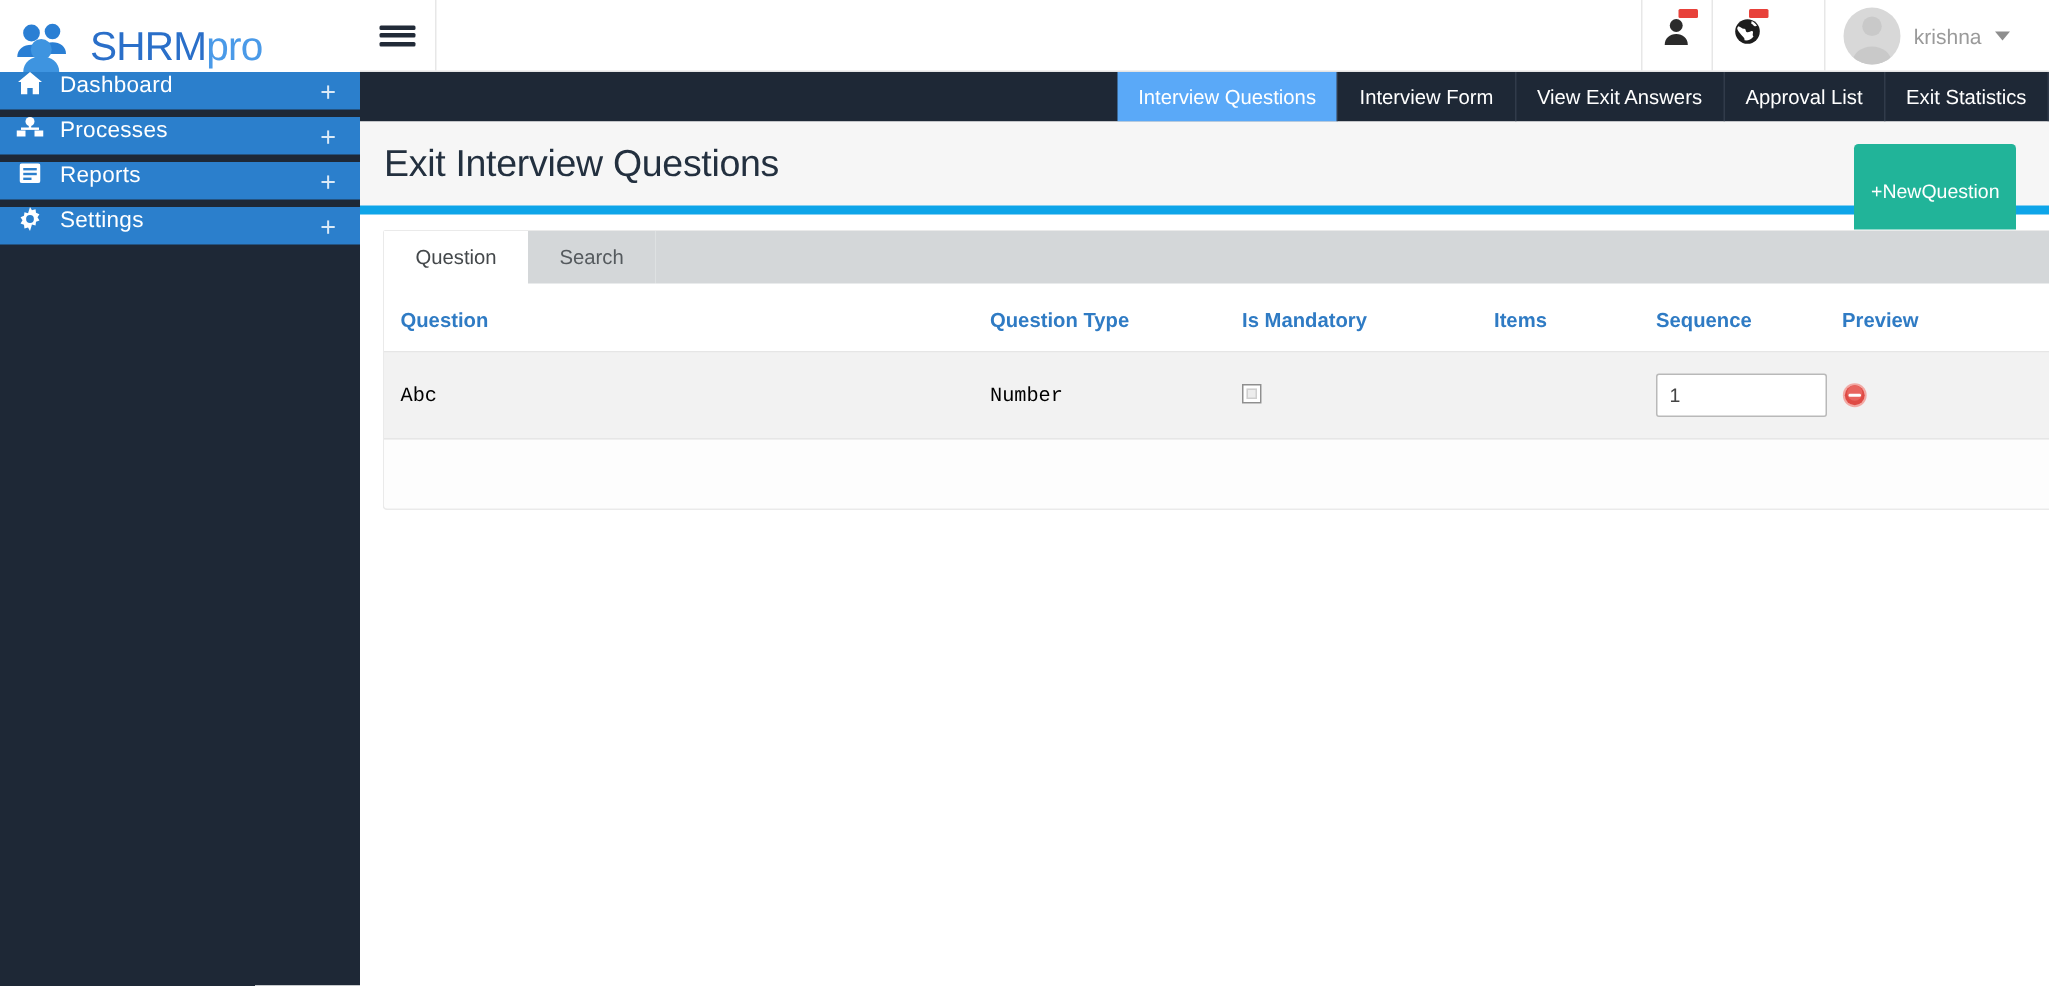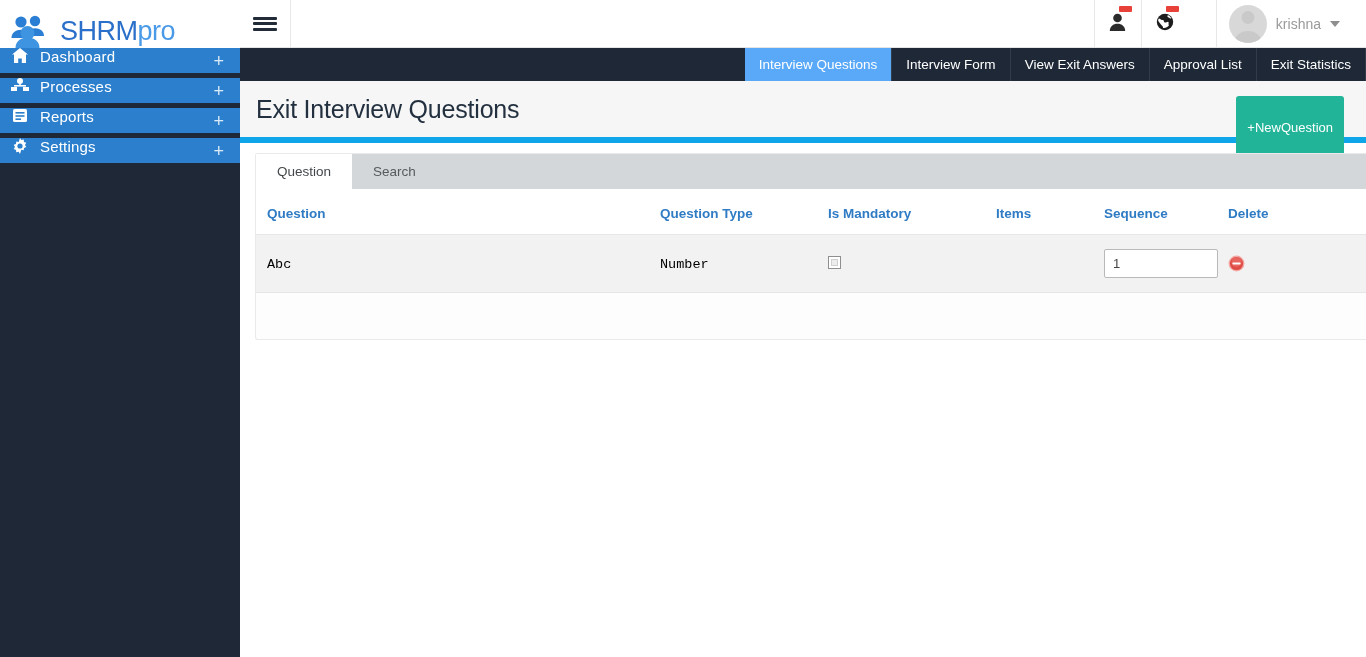--- a/index.html
+++ b/index.html
@@ -363,21 +363,21 @@
       </div>
 
       <table class="qtable">
         <thead>
           <tr>
             <th class="col-question">Question</th>
             <th class="col-type">Question Type</th>
             <th class="col-mandatory">Is Mandatory</th>
             <th class="col-items">Items</th>
             <th class="col-sequence">Sequence</th>
-            <th class="col-delete">Delete</th>
+            <th class="col-delete">Preview</th>
           </tr>
         </thead>
         <tbody>
           <tr>
             <td class="col-question">
               <span class="cell-link">Abc</span>
             </td>
             <td class="col-type">
               <span class="cell-link">Number</span>
             </td>

